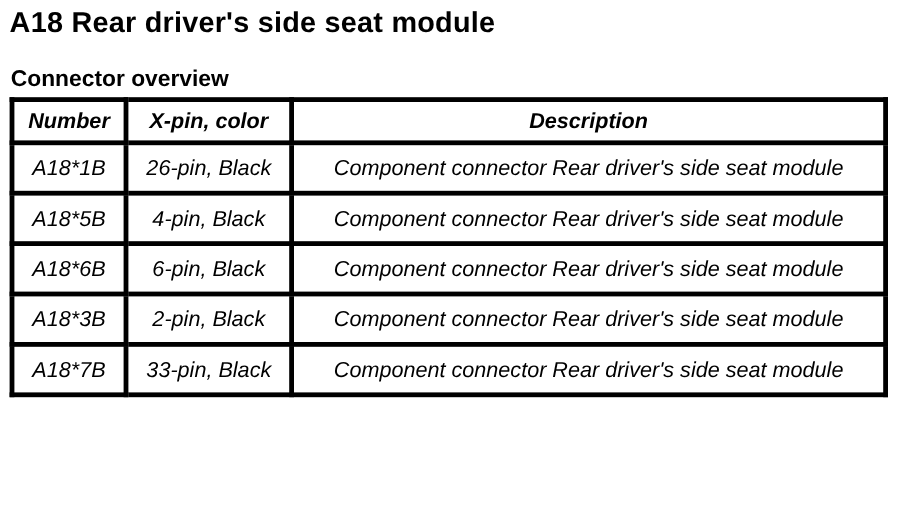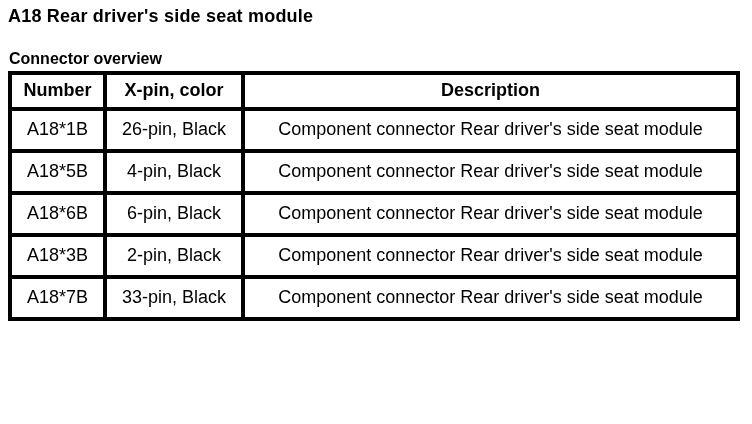--- a/index.html
+++ b/index.html
@@ -12,48 +12,49 @@
     height: 424px;
     overflow: hidden;
     font-family: "Liberation Sans", sans-serif;
     color: #000000;
     -webkit-font-smoothing: antialiased;
   }
   .page {
     padding: 4px 8px 0 8px;
   }
   .page-title {
-    font-size: 18px;
+    font-size: 24px;
     font-weight: bold;
     line-height: 1.15;
     margin: 2px 0 0 0;
     letter-spacing: 0.2px;
     white-space: nowrap;
   }
   .section-heading {
-    font-size: 16px;
+    font-size: 19px;
     font-weight: bold;
     line-height: 1.1;
     margin: 23px 0 4px 1px;
     white-space: nowrap;
   }
   table.connector-table {
     border-collapse: collapse;
     table-layout: fixed;
     width: 732px;
   }
   .connector-table th,
   .connector-table td {
     border: 4px solid #000000;
     background: #ffffff;
     overflow: hidden;
     white-space: nowrap;
     vertical-align: middle;
     font-size: 18px;
     line-height: 1.1;
+    font-style: italic;
   }
   .connector-table th {
     font-weight: bold;
     text-align: center;
     height: 32px;
     padding: 0 4px;
   }
   .connector-table td {
     font-weight: normal;
     text-align: center;

